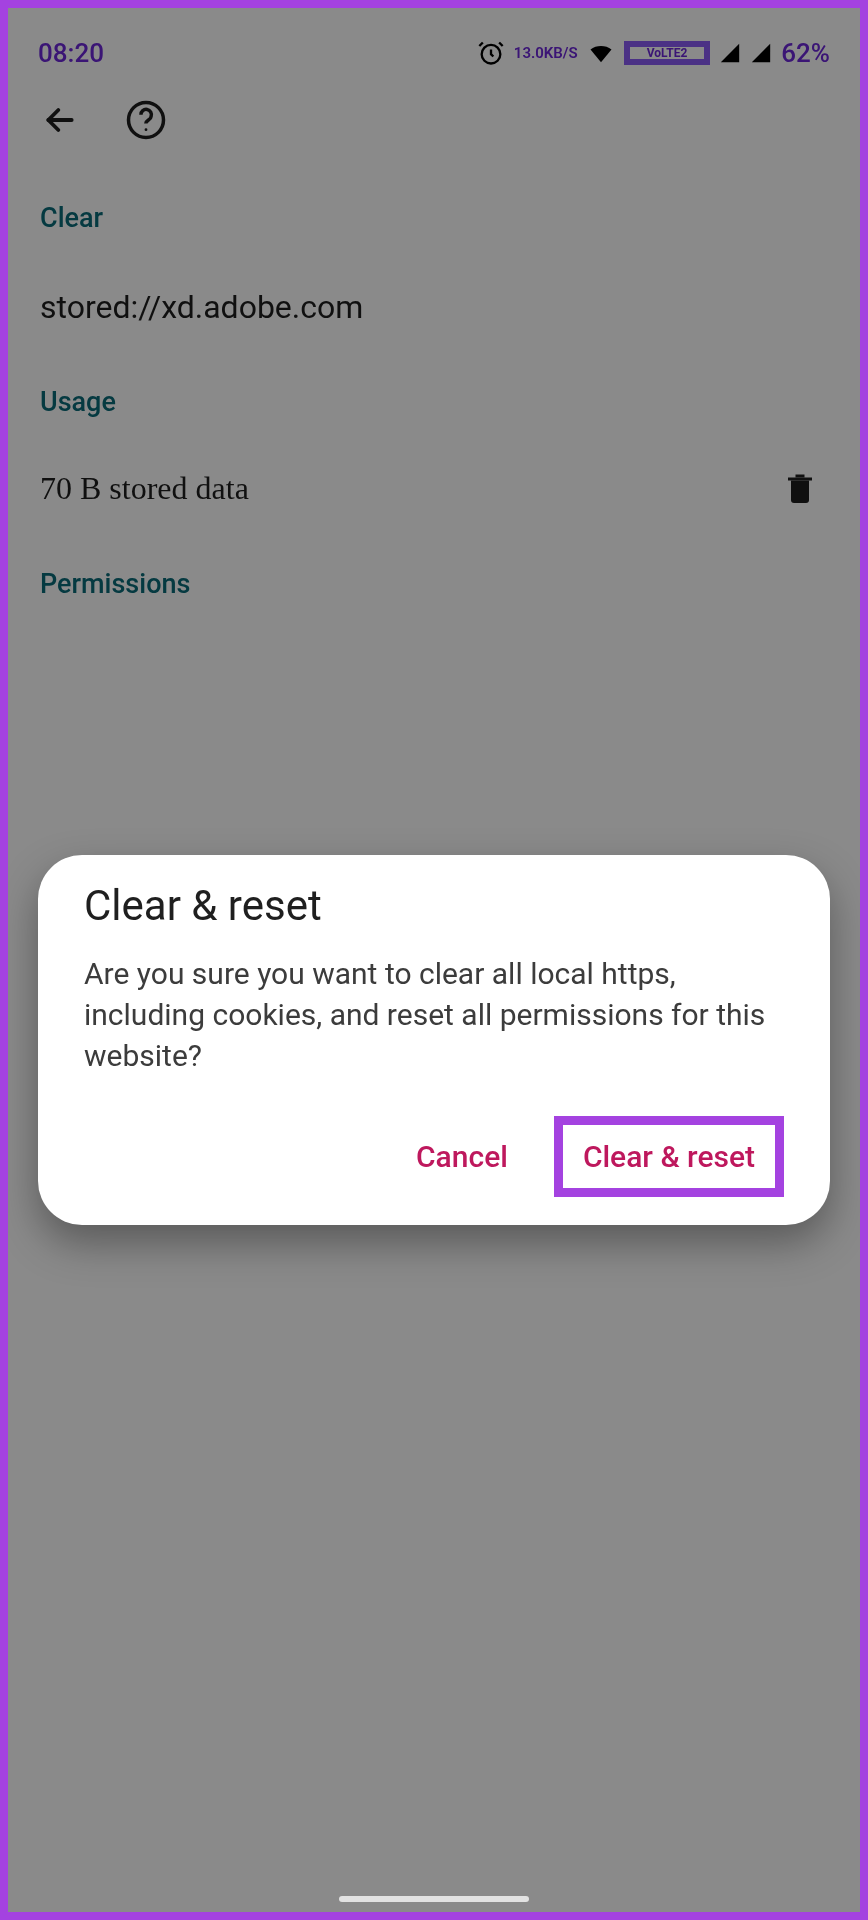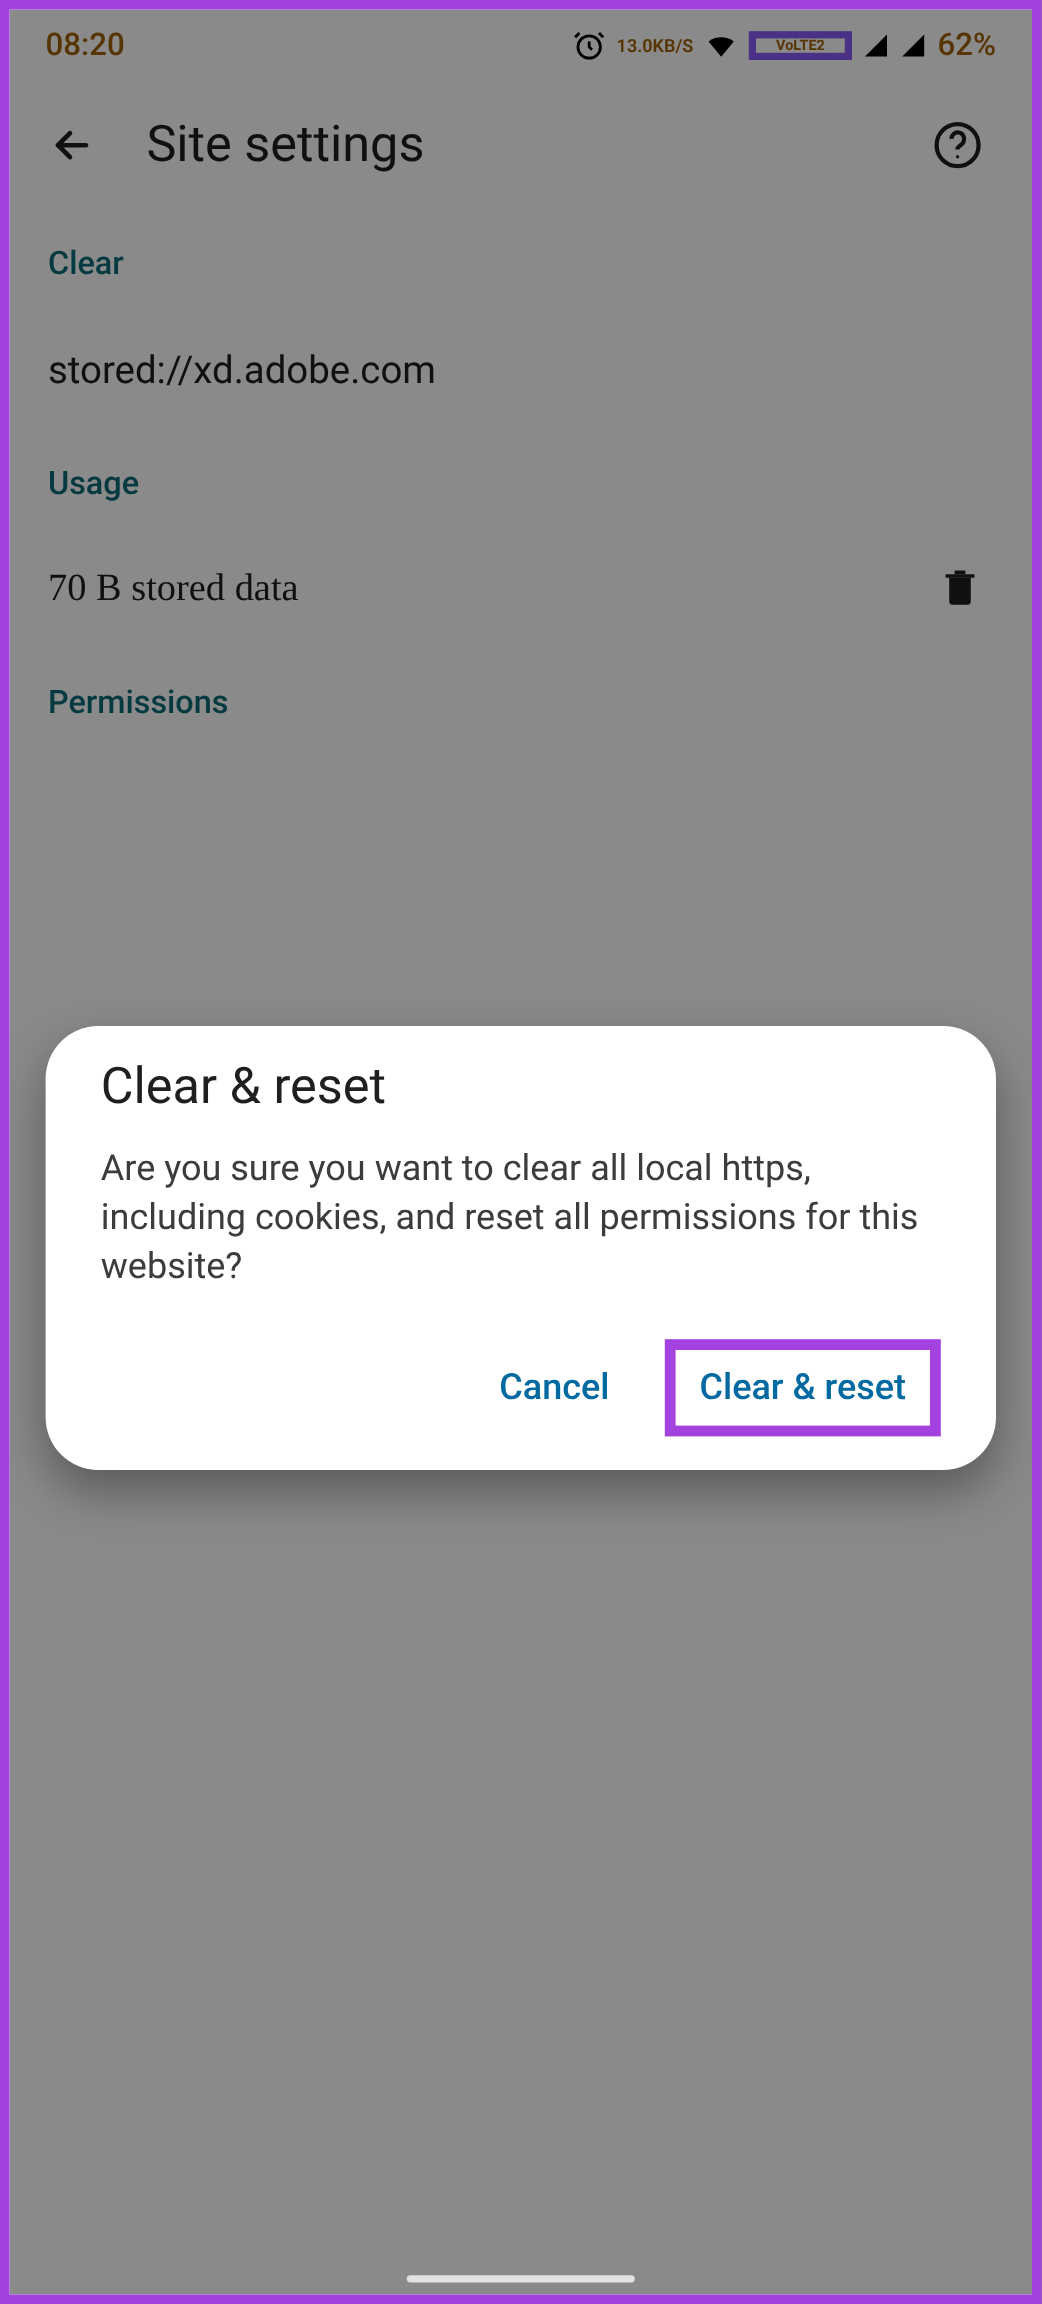--- a/index.html
+++ b/index.html
@@ -21,23 +21,23 @@
     left: 8px;
     right: 8px;
     bottom: 8px;
     background: #fff;
     overflow: hidden;
   }
   .status-bar {
     height: 60px;
     display: flex;
     justify-content: space-between;
-    align-items: center;
+    align-items: flex-end;
     padding: 0 30px;
-    color: #a16207;
+    color: #6d28d9;
     font-size: 26px;
     font-weight: 500;
   }
   .status-right {
     display: flex;
     align-items: center;
     gap: 9px;
   }
   .status-icon {
     display: inline-flex;
@@ -132,21 +132,21 @@
   }
   .dialog-actions {
     display: flex;
     justify-content: flex-end;
     align-items: center;
     gap: 28px;
   }
   .dialog-btn {
     font-size: 30px;
     font-weight: 500;
-    color: #0369a1;
+    color: #be185d;
     padding: 16px 18px;
     background: none;
     border: none;
     cursor: pointer;
   }
   .highlight {
     border: 9px solid #a442e0;
     padding: 14px 20px;
   }
   .nav-handle {
@@ -216,21 +216,20 @@
     </div>
   </div>
 
   <div class="header">
     <div class="back-btn">
       <svg width="40" height="40" viewBox="0 0 24 24" fill="none" stroke="#1f1f1f" stroke-width="2.3" stroke-linecap="round" stroke-linejoin="round">
         <path d="M19 12H5"></path>
           <path d="M11 18l-6-6 6-6"></path>
       </svg>
     </div>
-    <div class="header-title">Site settings</div>
     <div class="help-btn">
       <svg width="42" height="42" viewBox="0 0 24 24" fill="none" stroke="#1f1f1f" stroke-width="2">
         <circle cx="12" cy="12" r="10"></circle>
         <path d="M9.1 9a3 3 0 115.8 1c0 2-3 2-3 4"></path>
         <circle cx="12" cy="17.5" r="0.8" fill="#1f1f1f" stroke="none"></circle>
       </svg>
     </div>
   </div>
 
   <div class="section-label">Clear</div>

